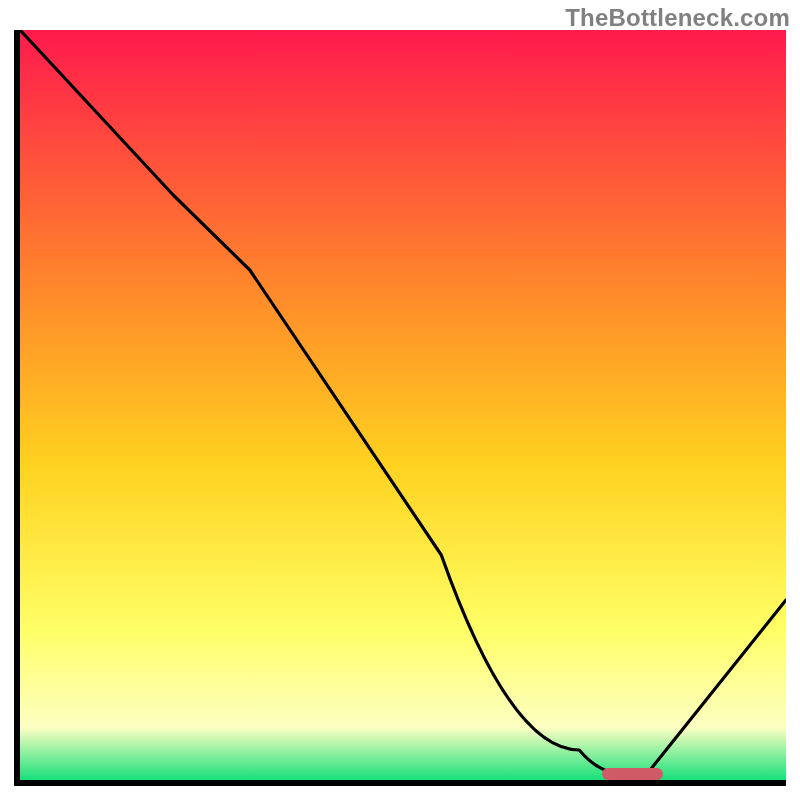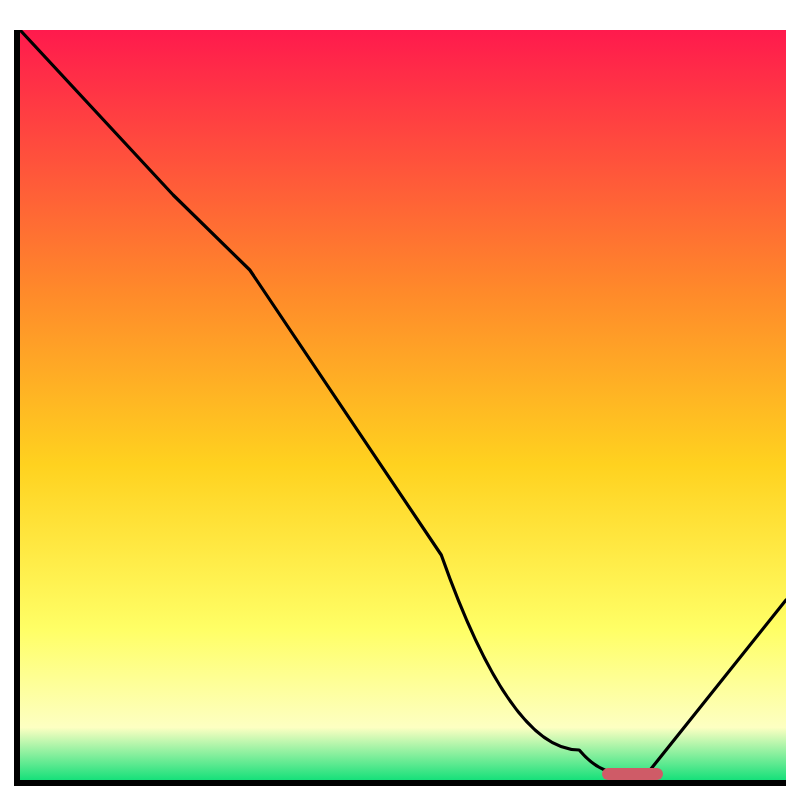--- a/index.html
+++ b/index.html
@@ -54,20 +54,21 @@
     height: 12px;
     border-radius: 6px;
     background: #cf5b67;
   }
 </style>
 </head>
 <body>
 
 <div class="wrap">
 
+  <div class="watermark">TheBottleneck.com</div>
 
   <div class="plot-frame">
 
     <div class="plot-inner">
 
       <svg class="gradient" width="766" height="750" viewBox="0 0 766 750" preserveAspectRatio="none">
         <defs>
           <linearGradient id="bg" x1="0" y1="0" x2="0" y2="1">
               <stop offset="0.0%" stop-color="#ff1a4d"></stop>
               <stop offset="35.0%" stop-color="#ff8a2a"></stop>

